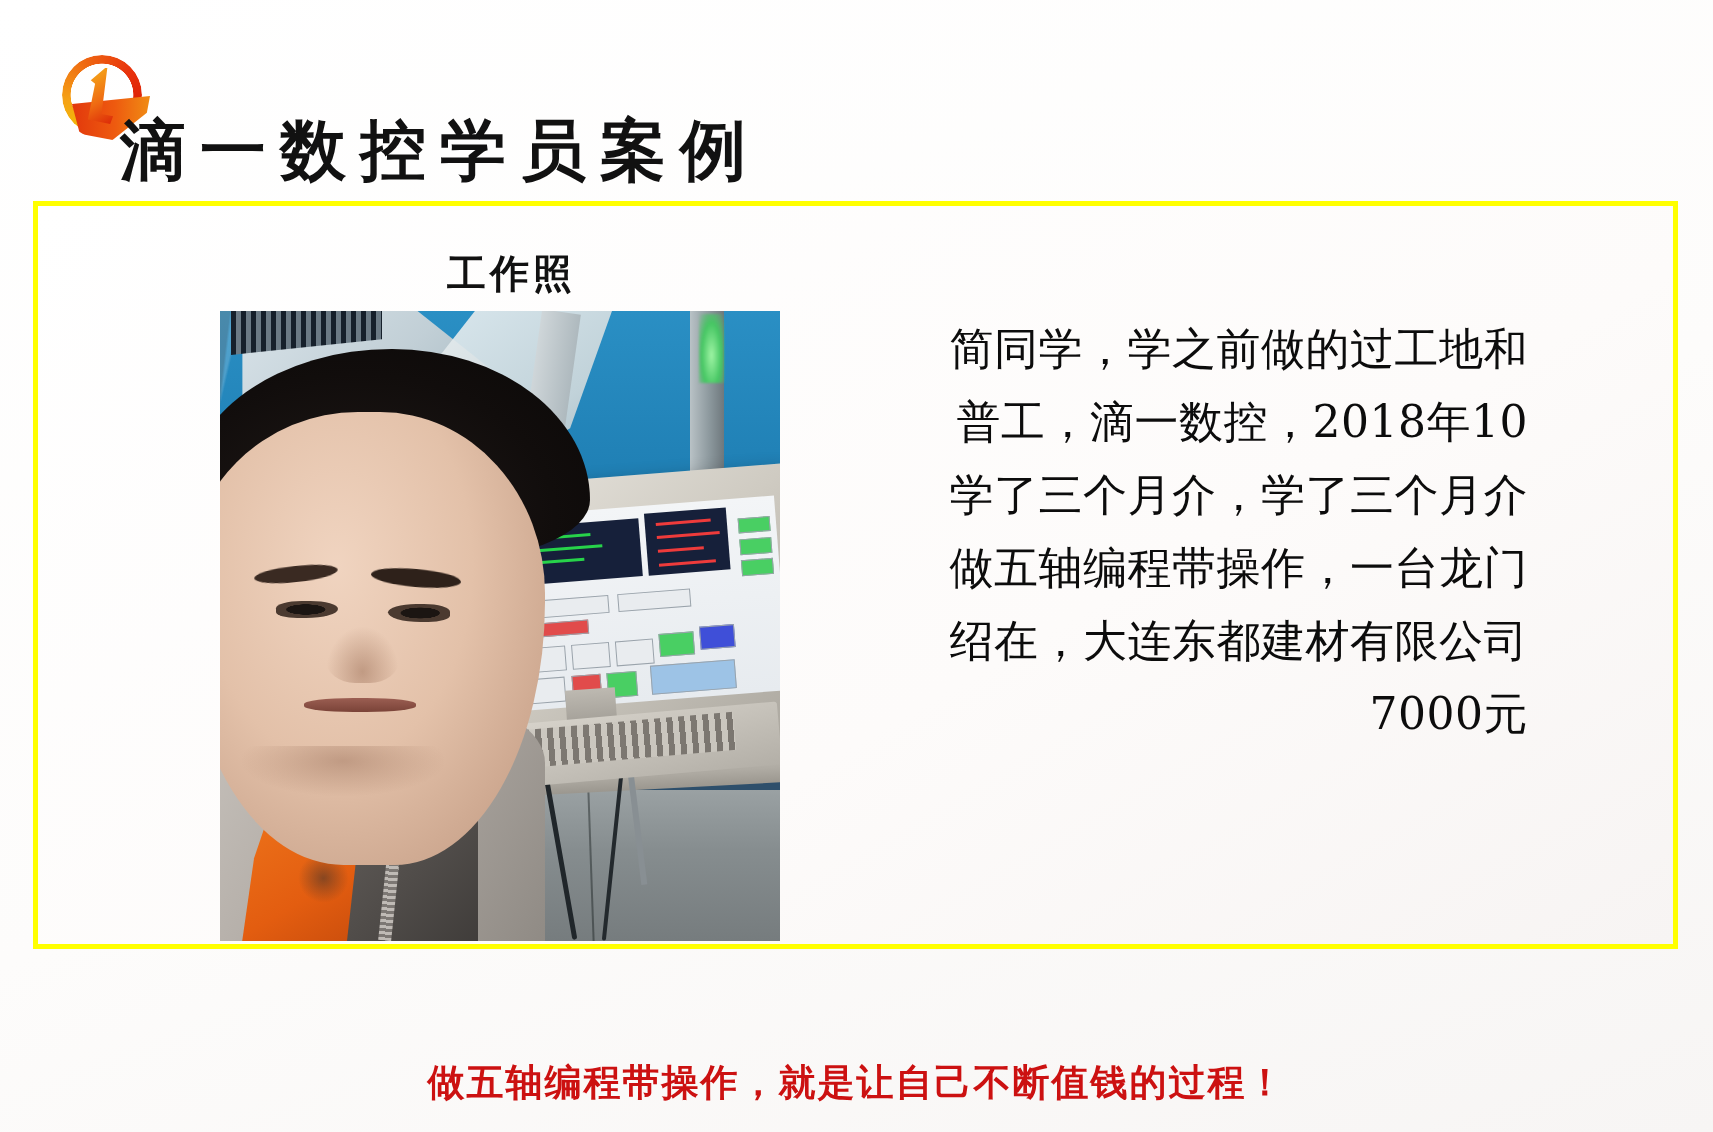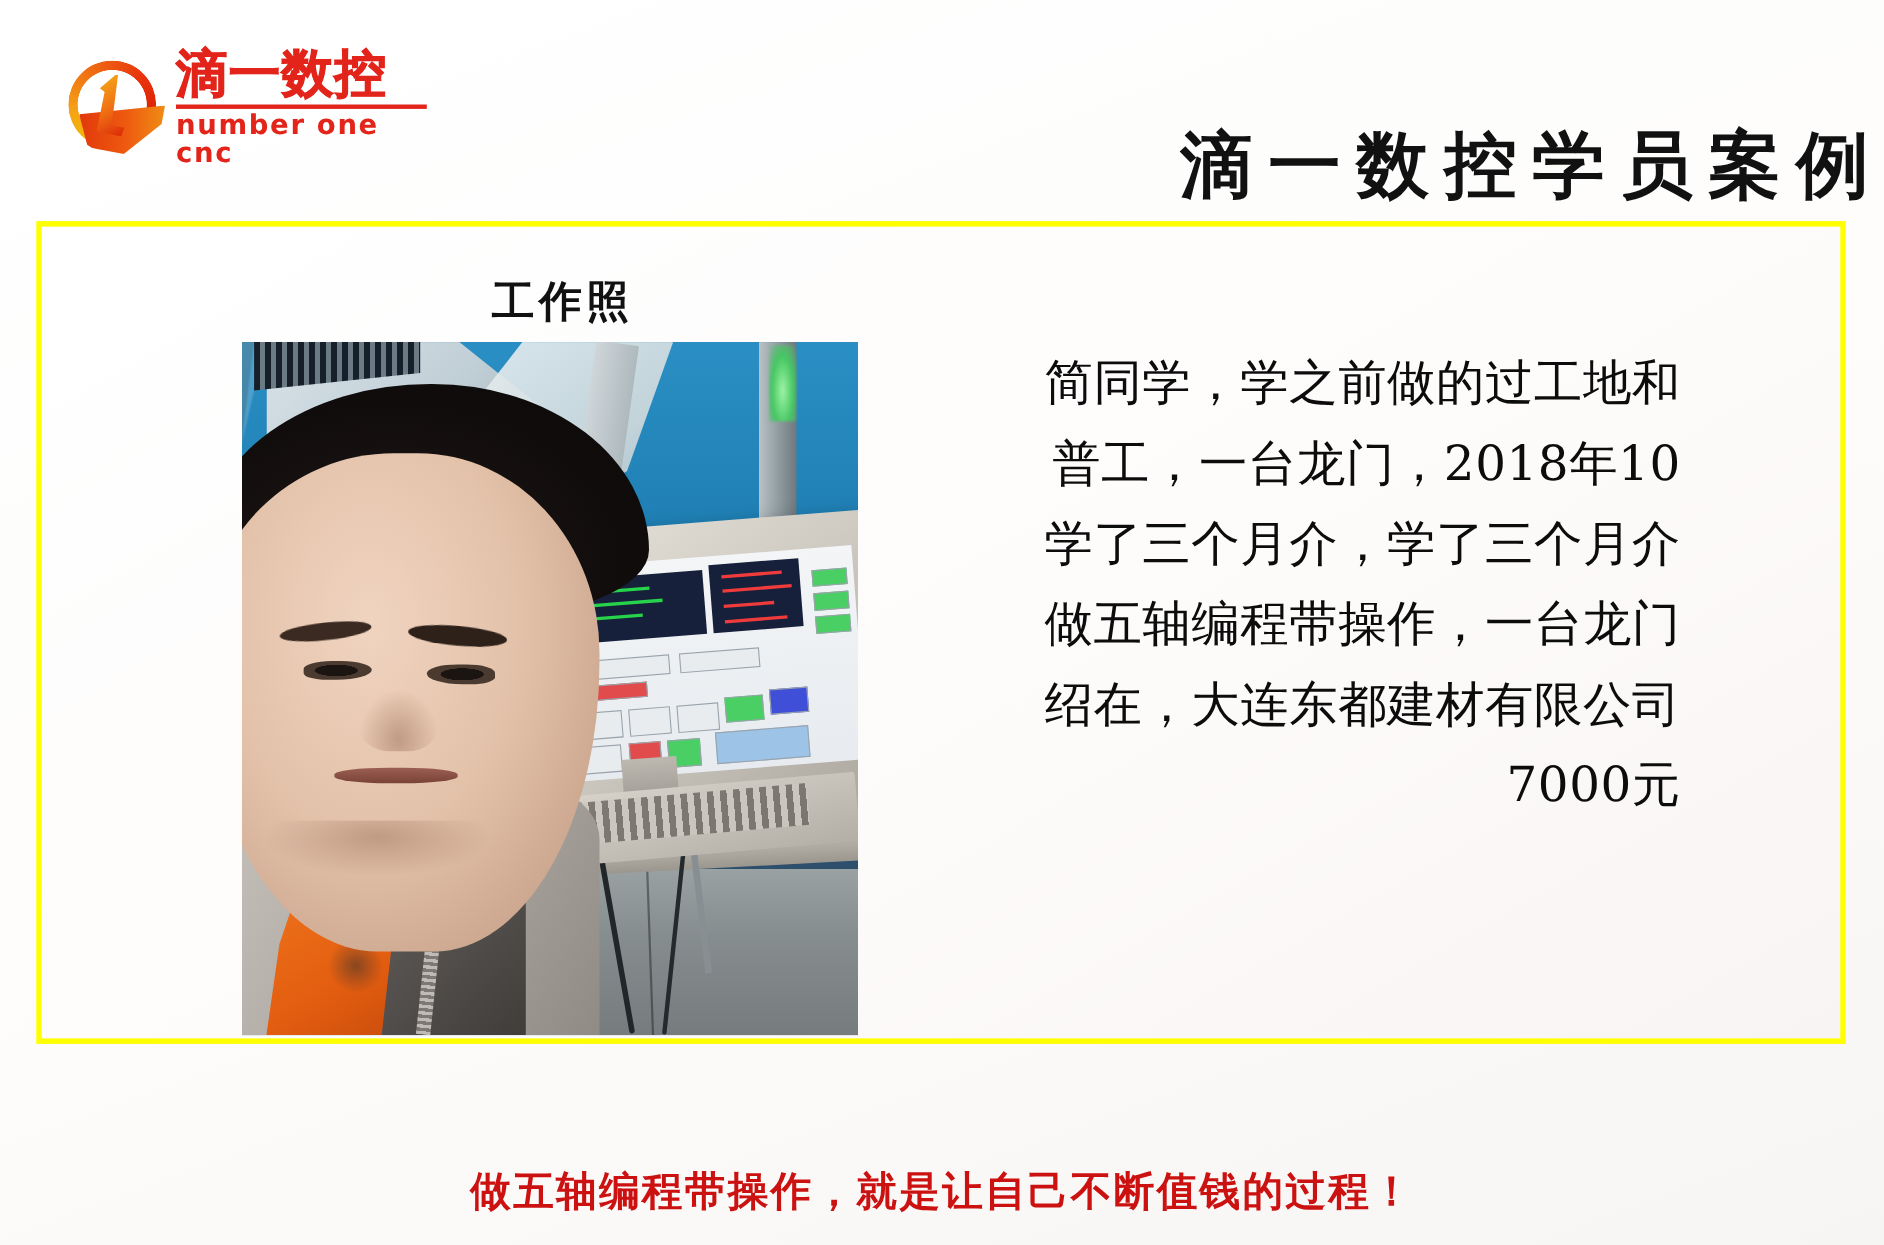--- a/index.html
+++ b/index.html
@@ -87,21 +87,21 @@
     line-height: 1;
     color: #e2241a;
     letter-spacing: 1.5px;
   }
 
   
   #page-title {
     position: absolute;
     left: 0; right: 0;
     top: 106px;
-    text-align: right;
+    text-align: left;
     font-family: "DejaVu Serif", "Liberation Serif", serif;
     font-weight: bold;
     font-size: 66px;
     letter-spacing: 14px;
     color: #111111;
     padding-left: 120px;
   }
 
   
   #content-frame {
@@ -323,25 +323,20 @@
   }
 </style>
 </head>
 <body>
 
 <div id="logo-block">
   <div id="logo-mark">
     <div class="ring"></div>
     <div class="swoosh"></div>
     <div class="digit1"></div>
-  </div>
-  <div id="logo-textblock">
-    <div id="logo-cn">滴一数控</div>
-    <div id="logo-rule"></div>
-    <div id="logo-en">number one cnc</div>
   </div>
 </div>
 
 <div id="page-title">滴一数控学员案例</div>
 
 <div id="content-frame"></div>
 
 <div id="work-photo-label">工作照</div>
 
 <div id="work-photo">
@@ -408,20 +403,20 @@
   <div class="ph brow-r"></div>
   <div class="ph eye-l"></div>
   <div class="ph eye-r"></div>
   <div class="ph nose"></div>
   <div class="ph mouth"></div>
   <div class="ph chin-shadow"></div>
 </div>
 
 <div id="case-text">
   <div class="ln">简同学，学之前做的过工地和</div>
-  <div class="ln">普工，一台龙门，2018年10</div>
+  <div class="ln">普工，滴一数控，2018年10</div>
   <div class="ln">学了三个月介，学了三个月介</div>
   <div class="ln">做五轴编程带操作，一台龙门</div>
   <div class="ln">绍在，大连东都建材有限公司</div>
   <div class="ln">7000元</div>
 </div>
 
 <div id="footer-slogan">做五轴编程带操作，就是让自己不断值钱的过程！</div>
 
 </body></html>

